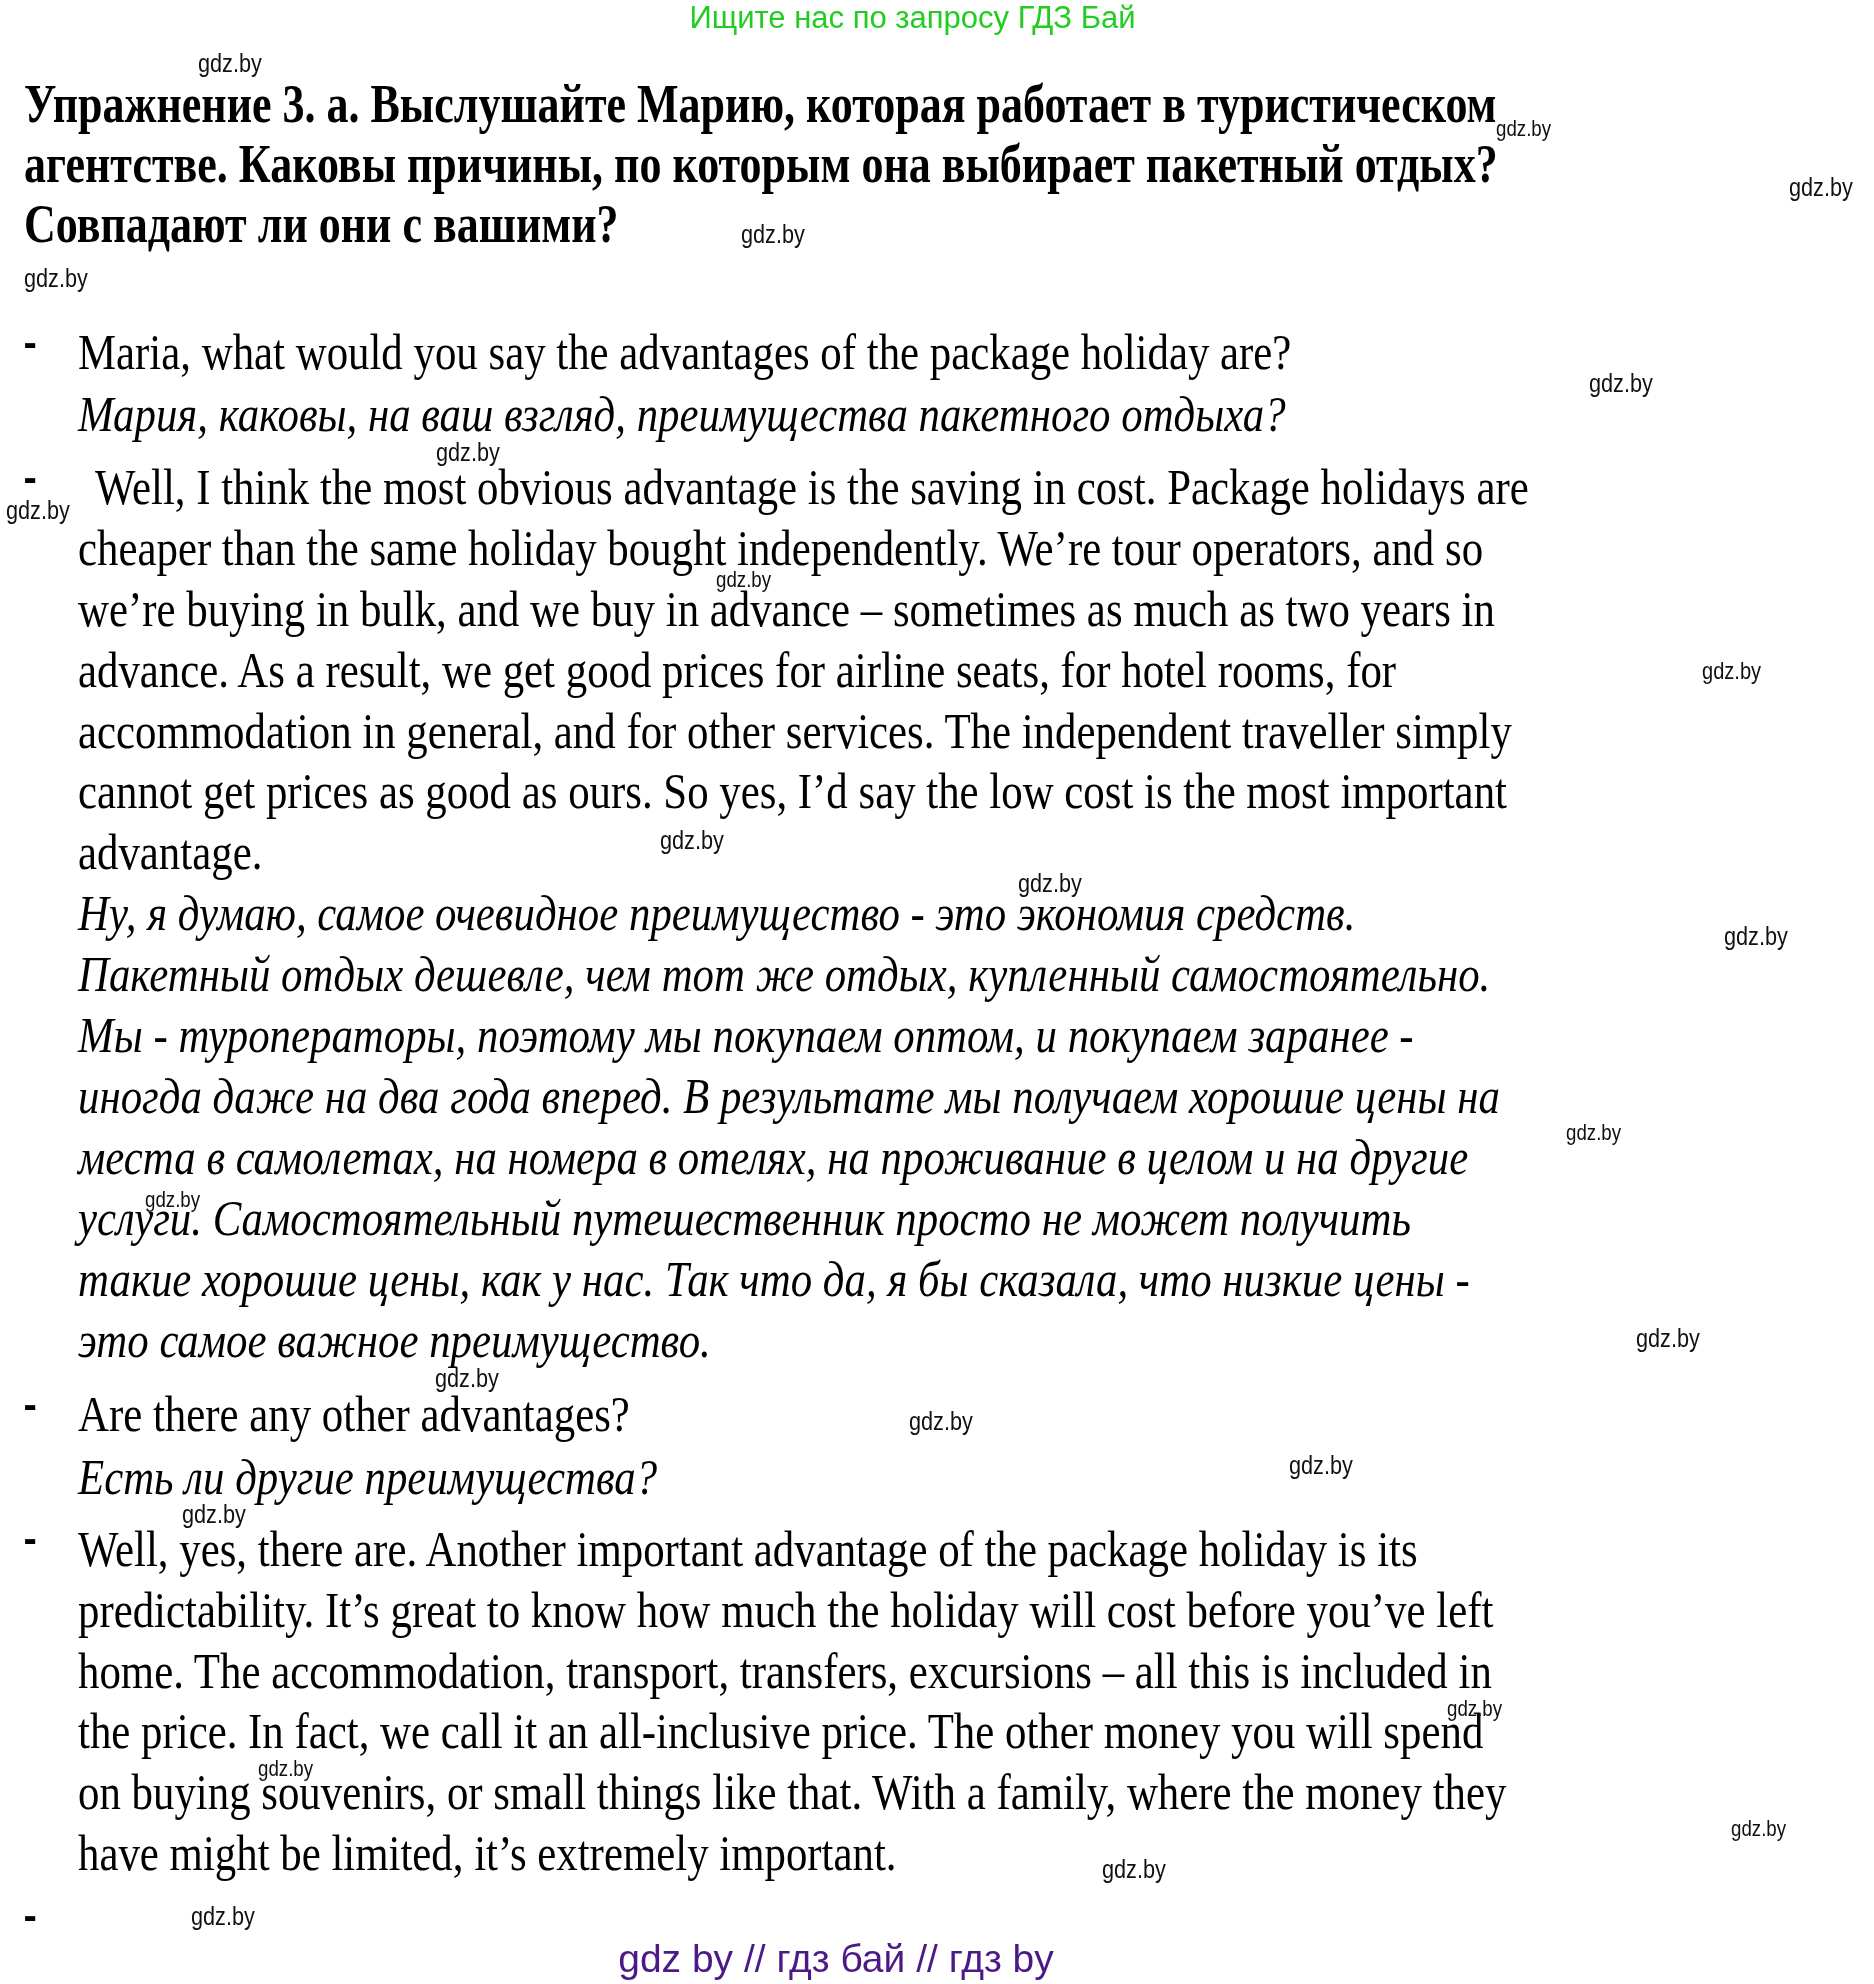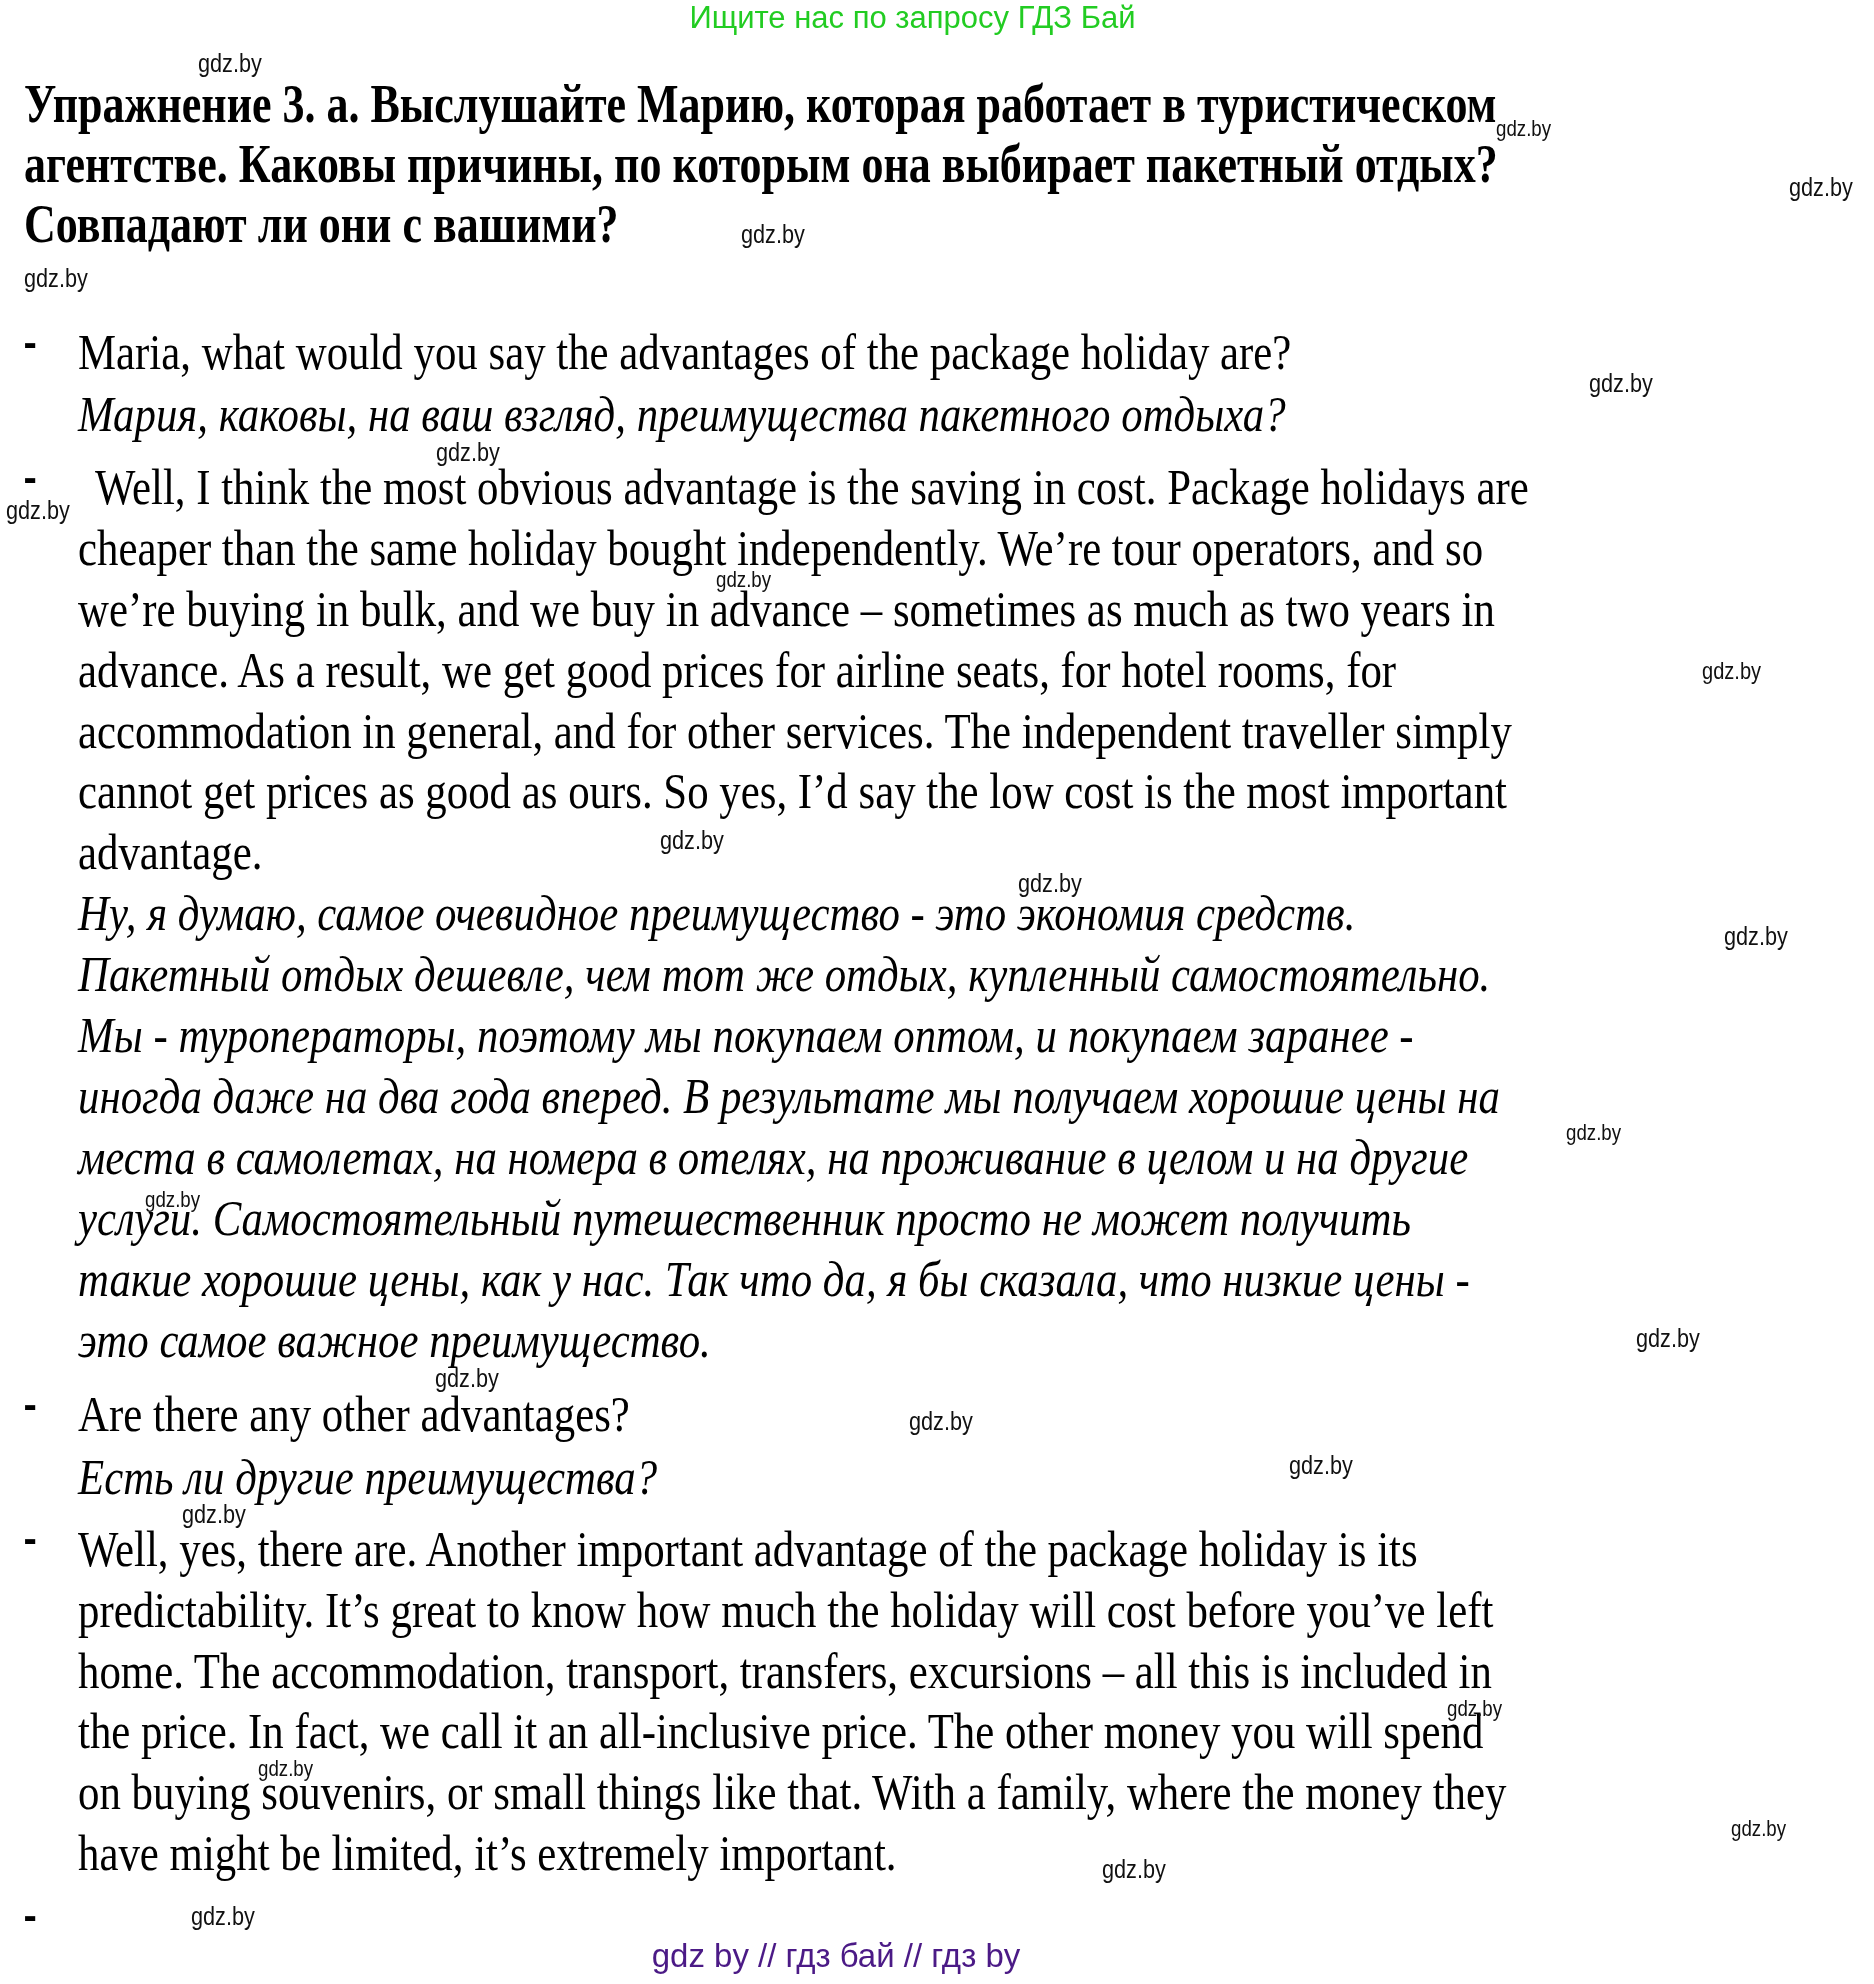--- a/index.html
+++ b/index.html
@@ -9,21 +9,21 @@
   .line { position: absolute; left: 0; white-space: nowrap; transform-origin: 0 50%;
     font-family: "Liberation Serif", serif; color: #000; line-height: 1; }
   .h { font-weight: bold; font-size: 55px; transform: scaleX(0.80); }
   .en { font-size: 51px; transform: scaleX(0.84); }
   .ru { font-size: 51px; font-style: italic; transform: scaleX(0.84); }
   .dash { position: absolute; font-family: "Liberation Sans", sans-serif; font-weight: bold;
     font-size: 40px; color: #000; }
   .wm { position: absolute; font-family: "Liberation Sans", sans-serif; font-size: 25.5px;
     color: #111; transform: scaleX(0.85); transform-origin: 0 0; }
   .footer { position: absolute; left: 0; width: 1672px; top: 1937px; text-align: center;
-    font-family: "Liberation Sans", sans-serif; font-size: 33px; color: #4b1a86; }
+    font-family: "Liberation Sans", sans-serif; font-size: 39px; color: #4b1a86; }
 </style>
 </head>
 <body>
 
 <div class="banner">Ищите нас по запросу ГДЗ Бай</div>
 
 <div class="line h" style="top:76px;left:23.6px;">Упражнение 3. а. Выслушайте Марию, которая работает в туристическом</div>
 <div class="line h" style="top:136px;left:23.6px;">агентстве. Каковы причины, по которым она выбирает пакетный отдых?</div>
 <div class="line h" style="top:196px;left:23.6px;">Совпадают ли они с вашими?</div>
 

